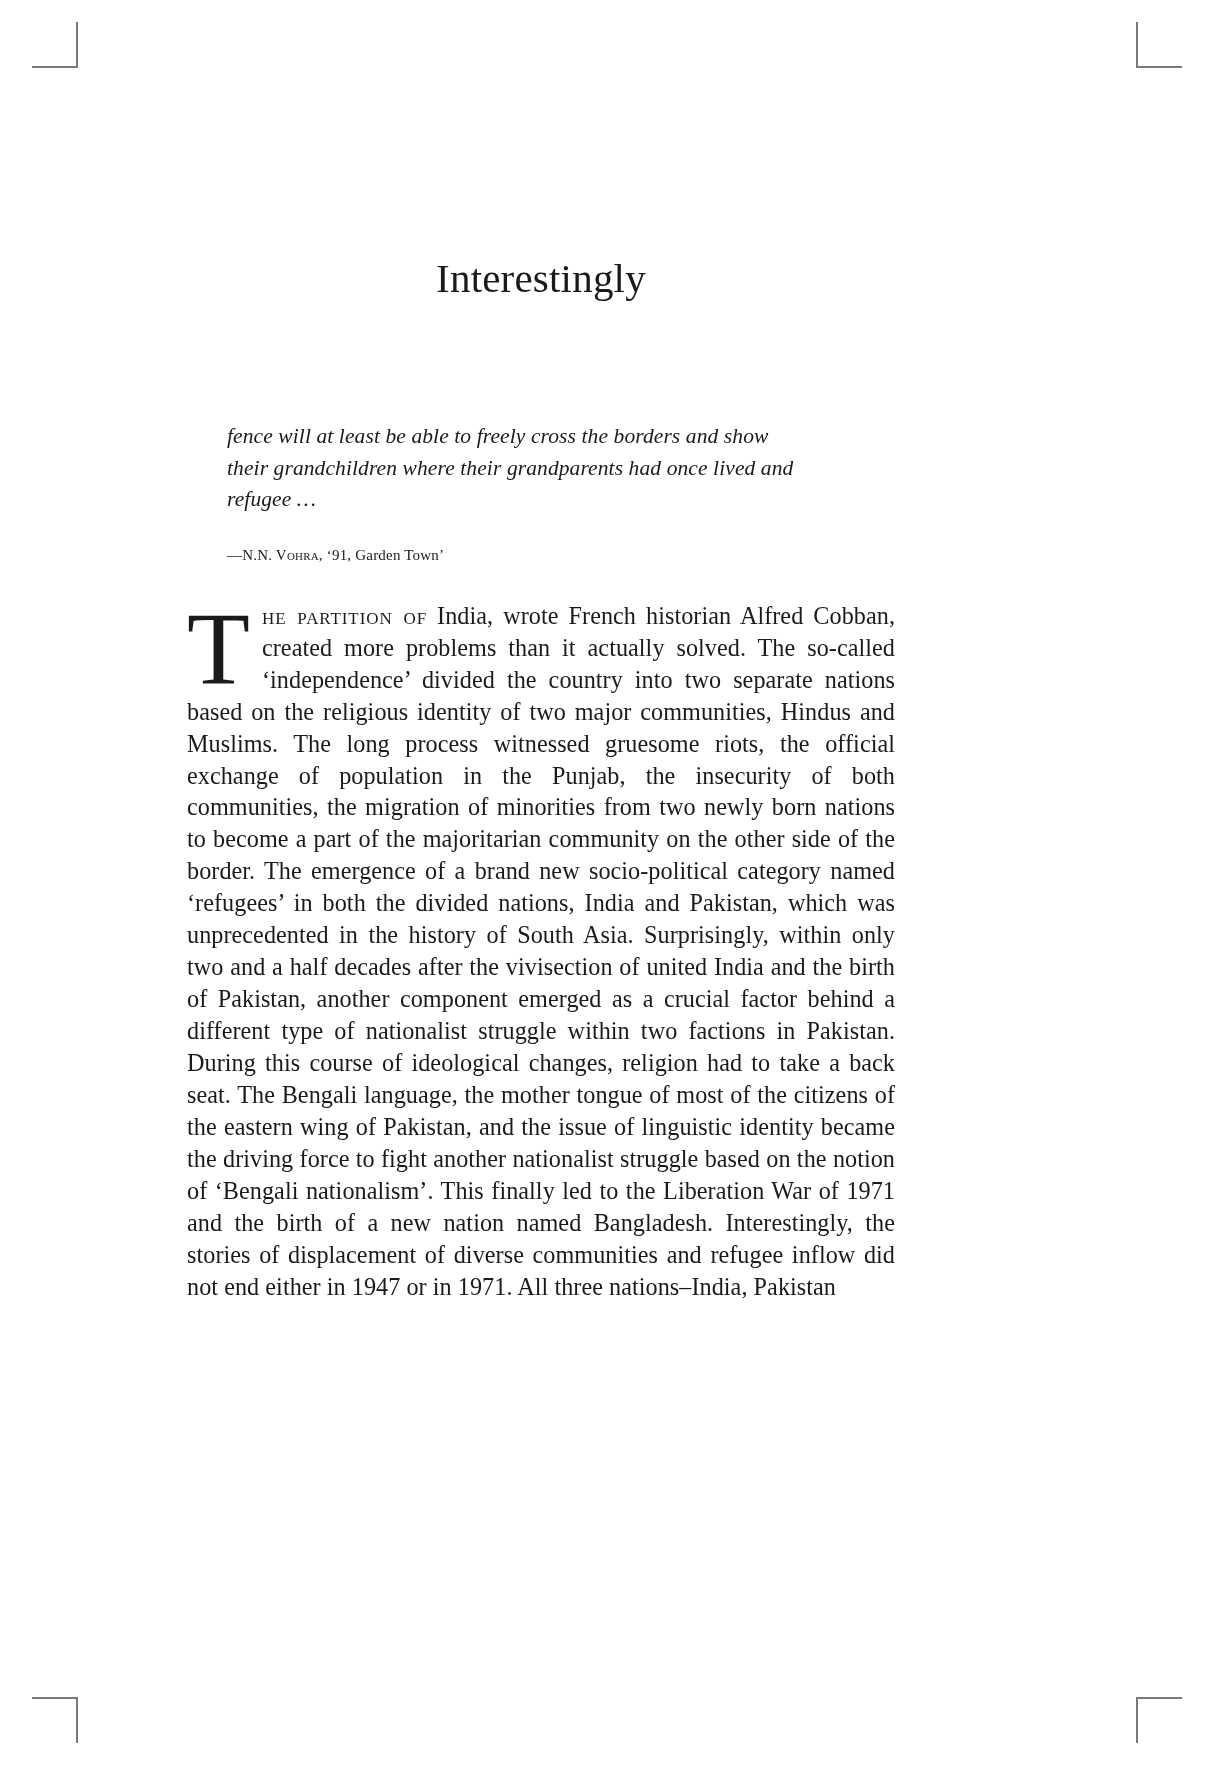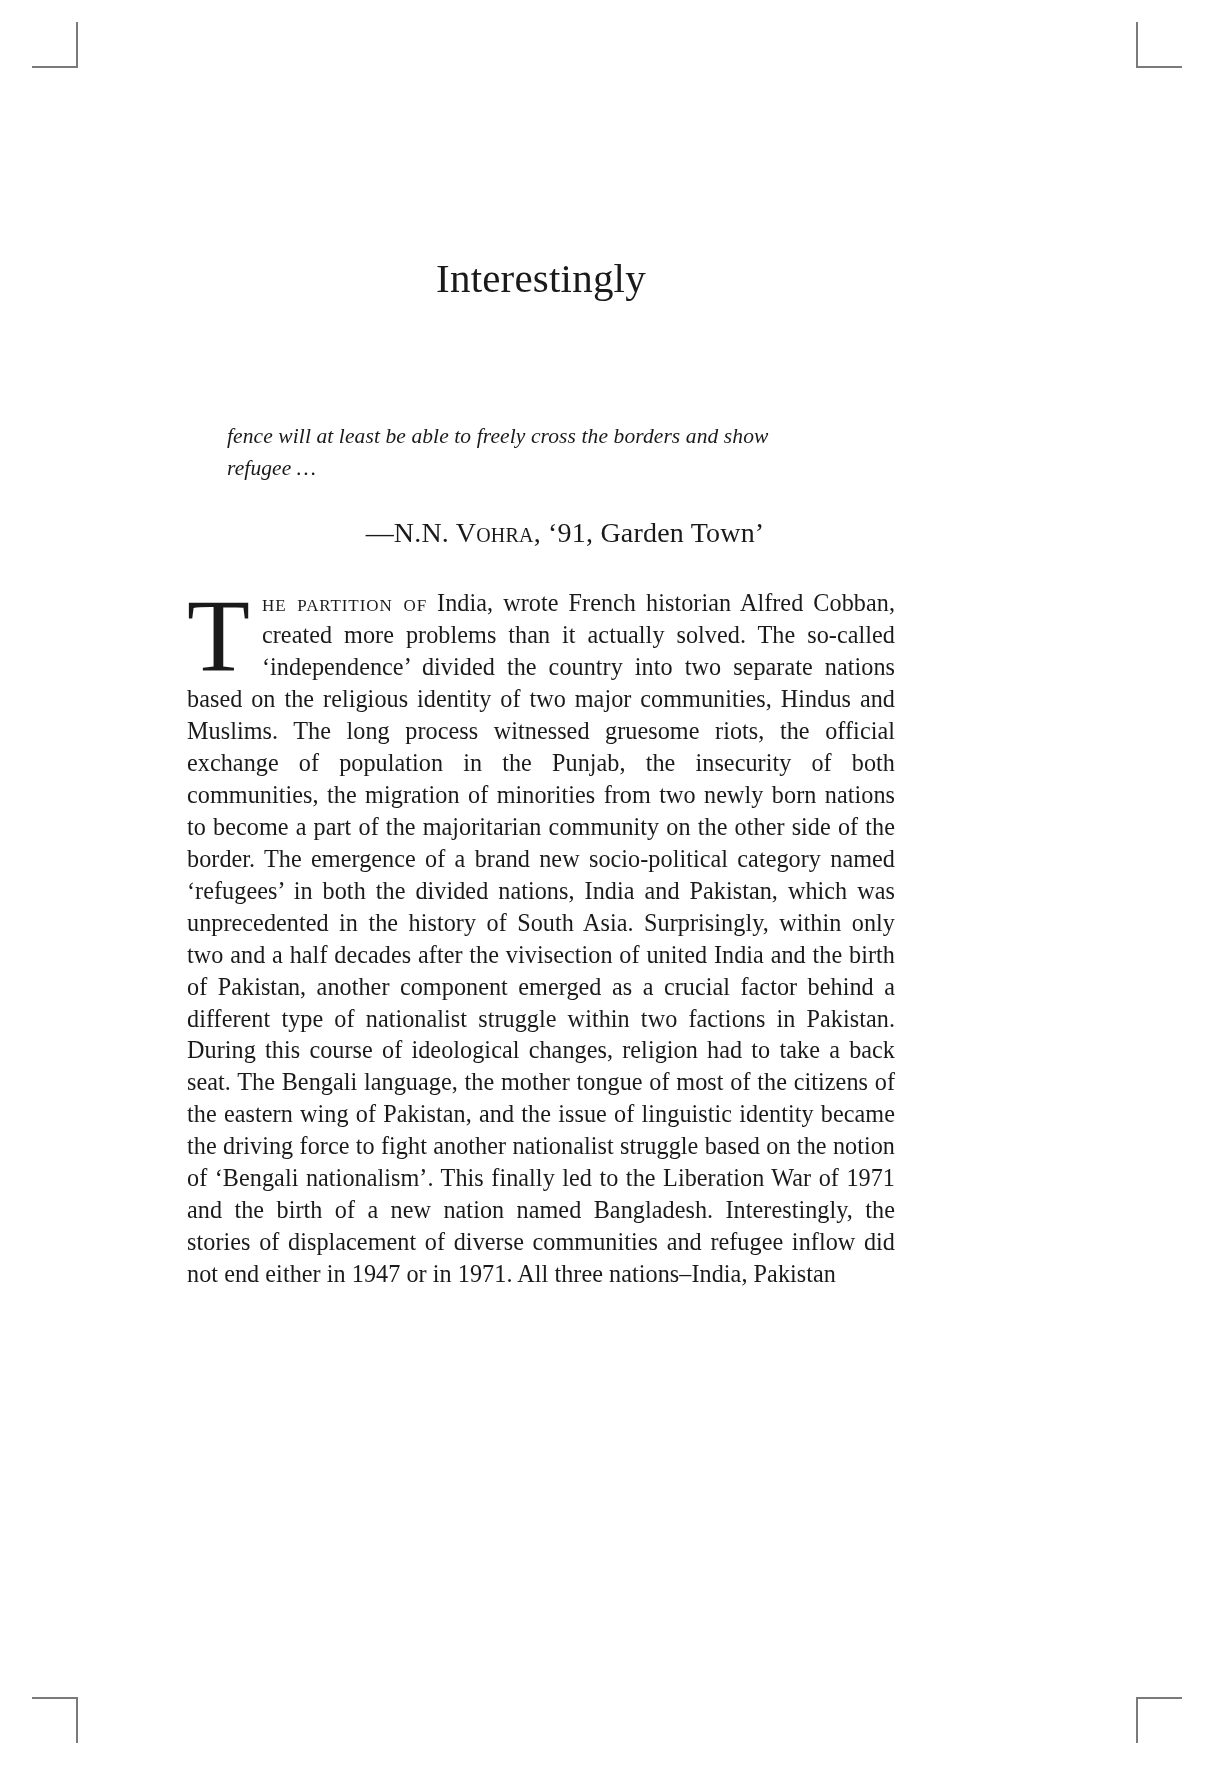--- a/index.html
+++ b/index.html
@@ -75,23 +75,23 @@
     font-size: 21.5px;
     line-height: 1.47;
     text-align: left;
     letter-spacing: 0.1px;
     width: 676px;
   }
   .epigraph p { margin: 0; }
 
   .epigraph-attribution {
     margin-top: 28px;
-    text-align: center;
+    text-align: left;
     font-style: normal;
-    font-size: 28px;
+    font-size: 15px;
     letter-spacing: 0.2px;
   }
   .smallcaps {
     font-variant: small-caps;
     font-size: 1em;
   }
 
   
   .body-text {
     margin-top: 34px;
@@ -125,20 +125,21 @@
 <div class="crop-mark crop-tr"></div>
 <div class="crop-mark crop-bl"></div>
 <div class="crop-mark crop-br"></div>
 
 <div class="page-body">
 
   <h1 class="chapter-title">Interestingly</h1>
 
   <blockquote class="epigraph">
     <p>fence will at least be able to freely cross the borders and show</p>
+    <p>their grandchildren where their grandparents had once lived and</p>
     <p>refugee …</p>
 
     <div class="epigraph-attribution"><span>—</span><span class="smallcaps">N.N. Vohra</span><span>, ‘91, Garden Town’</span></div>
   </blockquote>
 
   <div class="body-text">
     <p><span class="dropcap">T</span><span class="lead-smallcaps">he partition of</span><span> India, wrote French historian Alfred Cobban, created more problems than it actually solved. The so-called ‘independence’ divided the country into two separate nations based on the religious identity of two major communities, Hindus and Muslims. The long process witnessed gruesome riots, the official exchange of population in the Punjab, the insecurity of both communities, the migration of minorities from two newly born nations to become a part of the majoritarian community on the other side of the border. The emergence of a brand new socio-political category named ‘refugees’ in both the divided nations, India and Pakistan, which was unprecedented in the history of South Asia. Surprisingly, within only two and a half decades after the vivisection of united India and the birth of Pakistan, another component emerged as a crucial factor behind a different type of nationalist struggle within two factions in Pakistan. During this course of ideological changes, religion had to take a back seat. The Bengali language, the mother tongue of most of the citizens of the eastern wing of Pakistan, and the issue of linguistic identity became the driving force to fight another nationalist struggle based on the notion of ‘Bengali nationalism’. This finally led to the Liberation War of 1971 and the birth of a new nation named Bangladesh. Interestingly, the stories of displacement of diverse communities and refugee inflow did not end either in 1947 or in 1971. All three nations–India, Pakistan</span></p>
   </div>
 
 </div>

